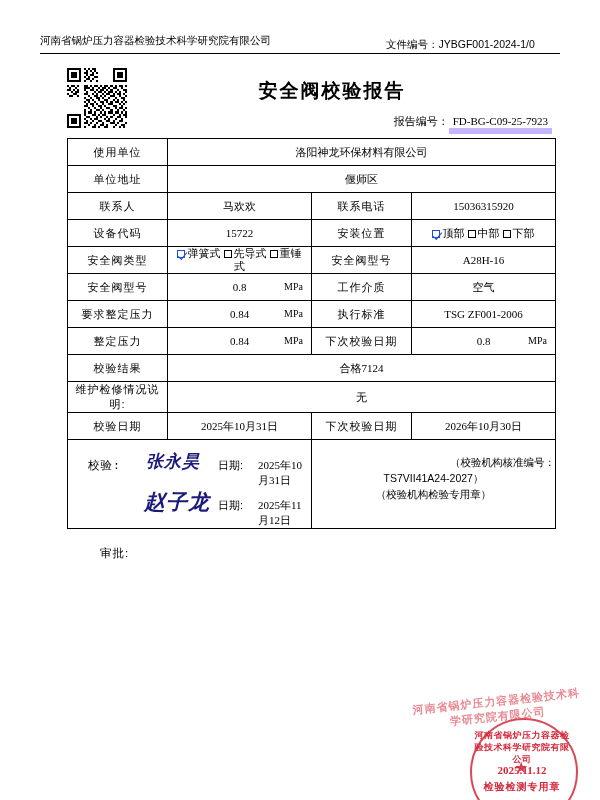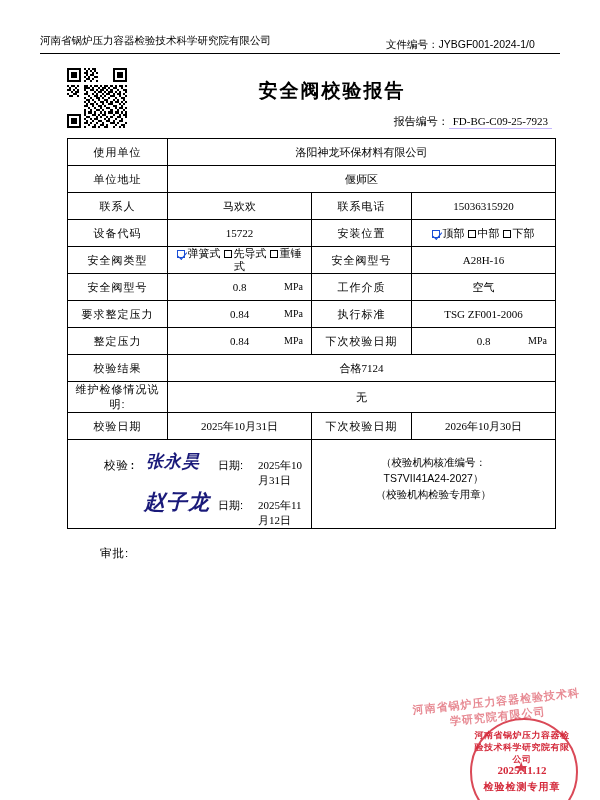--- a/index.html
+++ b/index.html
@@ -77,21 +77,21 @@
     position: absolute;
     left: 200px;
     top: 96px;
     width: 330px;
     font-size: 11px;
     text-align: right;
     color: #000;
   }
   .repno .val {
     display: inline-block;
-    border-bottom: 1px solid #c4b5fd;
+    border-bottom: 6px solid #c4b5fd;
     padding: 0 4px 1px 4px;
     font-family: "Liberation Serif", serif;
     font-size: 11px;
   }
 
   table.main {
     position: absolute;
     left: 45px;
     top: 120px;
     width: 488px;
@@ -571,36 +571,36 @@
         <tr>
           <td class="lbl">校验日期</td>
           <td class="val">2025年10月31日</td>
           <td class="lbl">下次校验日期</td>
           <td class="val">2026年10月30日</td>
         </tr>
         <tr>
           <td colspan="2" style="padding:0">
             <div class="sigbox">
               <div class="sigrow" style="top:14px;height:26px;">
-                <span class="lb" style="left:36px;top:4px;font-family:Liberation Mono, monospace;">校验:</span>
+                <span class="lb" style="left:20px;top:4px;font-family:Liberation Mono, monospace;">校验:</span>
                 <span class="sg" style="left:78px;top:-4px;">张永昊</span>
                 <span class="dt" style="left:150px;top:4px;">日期:</span>
                 <span class="dv" style="left:190px;top:4px;">2025年10月31日</span>
               </div>
               <div class="sigrow" style="top:54px;height:26px;">
                 <span class="lb" style="left:32px;top:4px;margin-top:48px;">审批:</span>
                 <span class="sg" style="left:76px;top:-6px;font-size:21px;">赵子龙</span>
                 <span class="dt" style="left:150px;top:4px;">日期:</span>
                 <span class="dv" style="left:190px;top:4px;">2025年11月12日</span>
               </div>
             </div>
           </td>
           <td colspan="2" style="padding:0">
             <div class="certbox">
-              <div class="certline" style="top:14px;">（校验机构核准编号：</div>
+              <div class="certline" style="top:14px;text-align:right;">（校验机构核准编号：</div>
               <div class="certline" style="top:30px;">TS7VII41A24-2027）</div>
               <div class="certline" style="top:46px;">（校验机构检验专用章）</div>
             </div>
           </td>
         </tr>
       </tbody>
     </table>
 
     <div class="seal-watermark">河南省锅炉压力容器检验技术科学研究院有限公司</div>
 

